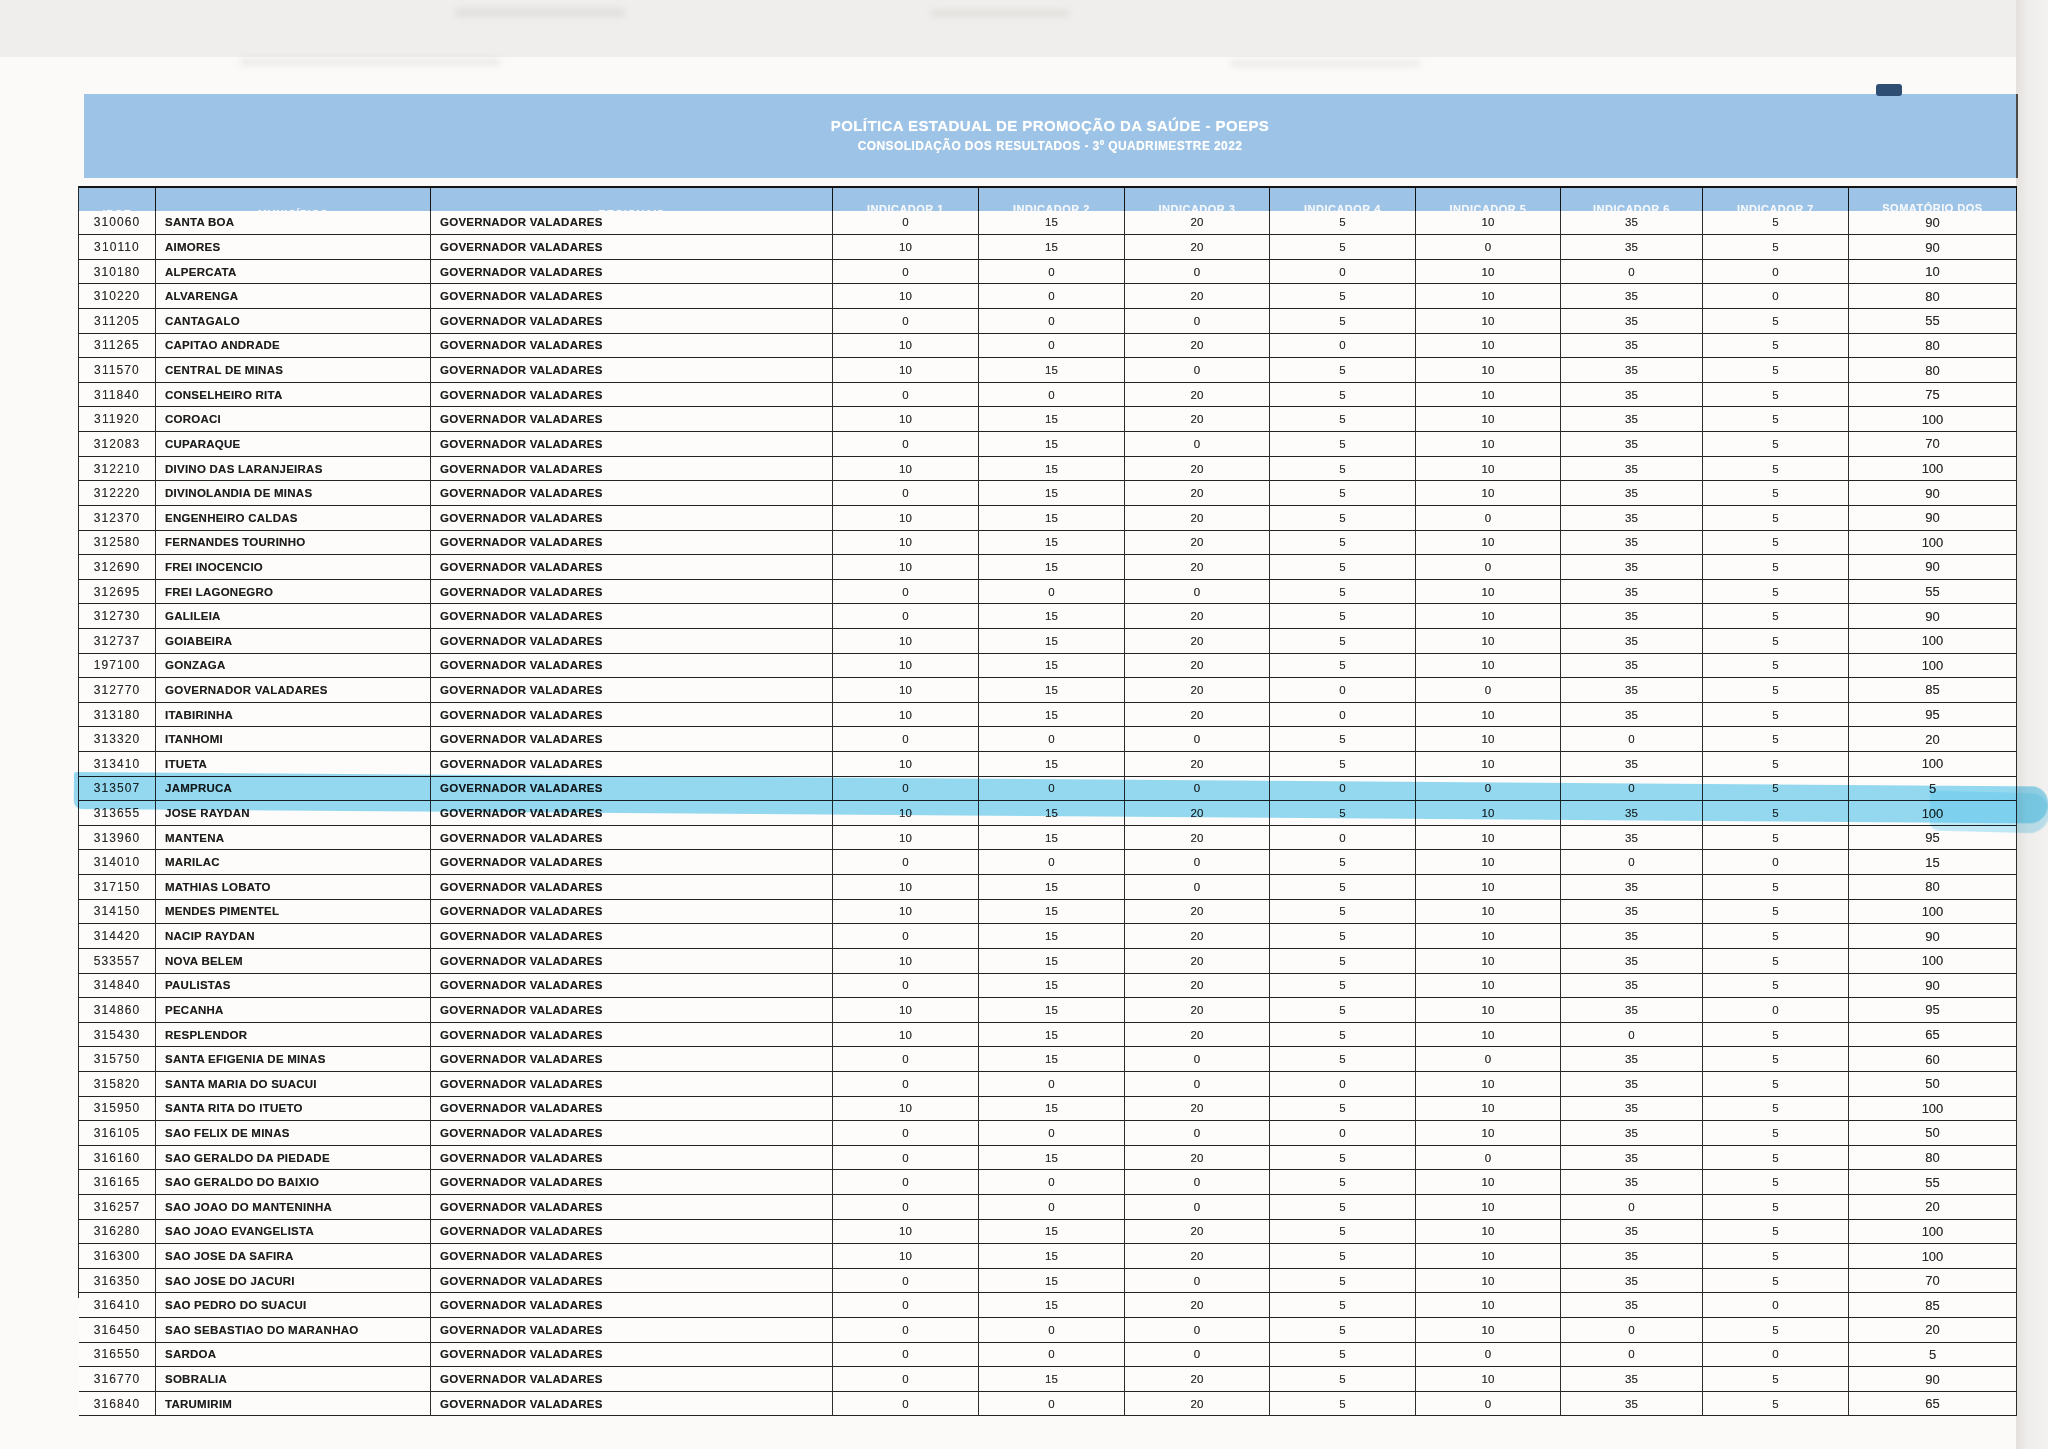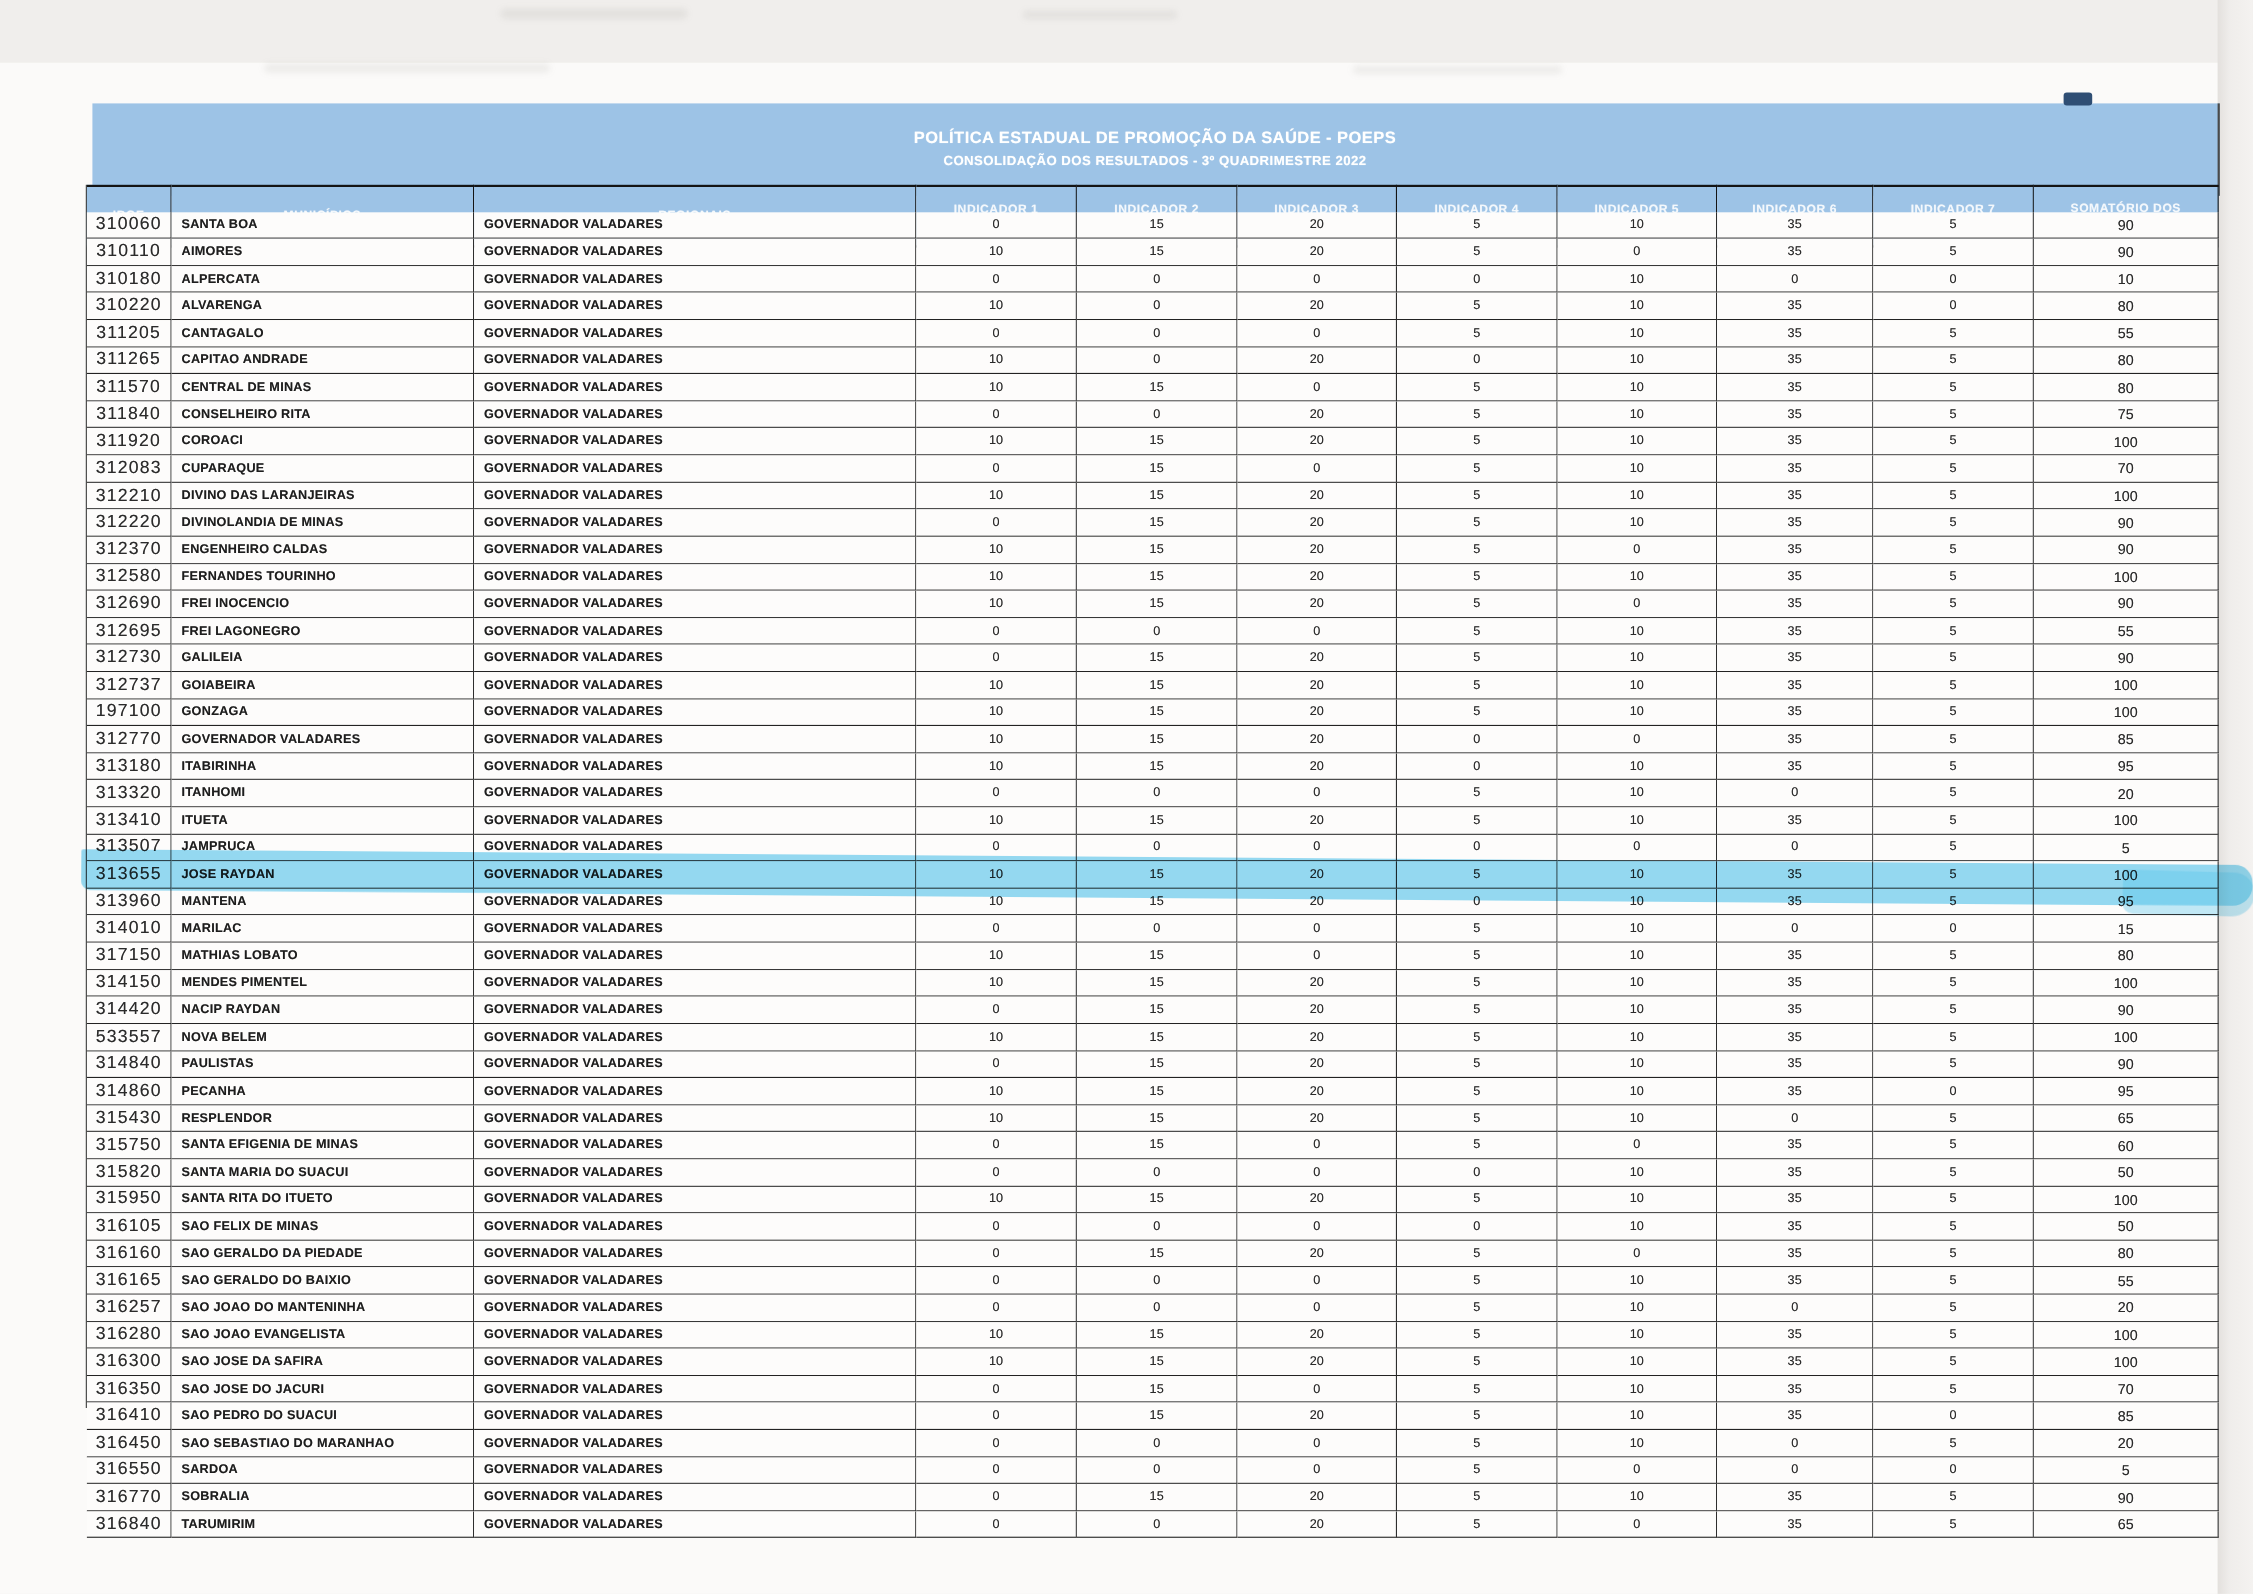--- a/index.html
+++ b/index.html
@@ -14,37 +14,37 @@
         background:#2f4e74;border-radius:3px;z-index:4;}
   
   .banner{position:absolute;left:84px;top:94px;width:1932px;height:84px;background:#9dc3e6;
         z-index:3;display:flex;flex-direction:column;justify-content:center;align-items:center;
         border-right:2px solid #4a4a4a;}
   .banner .t1{color:#fff;font-weight:700;font-size:15px;letter-spacing:.4px;line-height:21px;
         text-shadow:0 0 1px rgba(255,255,255,.6);}
   .banner .t2{color:#fff;font-weight:700;font-size:12px;letter-spacing:.4px;line-height:21px;
         text-shadow:0 0 1px rgba(255,255,255,.6);}
   
-  .sheet{position:absolute;left:78px;top:168px;width:1938px;height:1112px;z-index:3;
+  .sheet{position:absolute;left:78px;top:186px;width:1938px;height:1112px;z-index:3;
         display:grid;
         grid-template-columns:77px 275px 402px 146px 146px 145px 146px 145px 142px 146px 168px;
         grid-auto-rows:24.61px;
         border-left:1.6px solid #2a2a2a;
         color:#242424;text-shadow:0 0 .6px rgba(40,40,40,.5);}
   .hcell{grid-row:1;height:57px;background:#9dc3e6;
         border-top:2.2px solid #141414;border-bottom:2.6px solid #0f0f0f;border-right:1.6px solid #141414;
         display:flex;flex-direction:column;justify-content:center;align-items:center;box-sizing:border-box;}
   .hlabel{color:#f4f8fc;font-weight:700;font-size:11px;letter-spacing:.5px;line-height:13px;
         text-shadow:0 0 1px rgba(255,255,255,.5);}
   .hsub{color:#eef4fa;font-weight:700;font-size:8.5px;letter-spacing:.6px;line-height:11px;
         text-shadow:0 0 1px rgba(255,255,255,.4);}
   .hsub.big{font-size:11px;letter-spacing:.5px;line-height:13px;color:#f4f8fc;}
   .cell{box-sizing:border-box;border-right:1.3px solid #2e2e2e;border-bottom:1.7px solid #232323;
         display:flex;align-items:center;background:#fdfcfb;overflow:hidden;white-space:nowrap;}
-  .cell.ibge{justify-content:center;font-size:16px;font-weight:500;letter-spacing:1.1px;color:#2b2b2b;}
+  .cell.ibge{justify-content:center;font-size:12px;font-weight:500;letter-spacing:1.1px;color:#2b2b2b;}
   .cell.name{padding-left:9px;font-size:11.5px;font-weight:600;letter-spacing:.25px;color:#1d1d1d;}
   .cell.region{padding-left:9px;font-size:11.5px;font-weight:600;letter-spacing:.25px;color:#1d1d1d;}
   .cell.val{justify-content:center;font-size:11.5px;font-weight:500;color:#2a2a2a;}
   .cell.total{justify-content:center;font-size:13px;font-weight:500;color:#2a2a2a;}
   
   .highlighter{position:absolute;left:74px;top:772px;width:1974px;height:37px;z-index:6;
         background:rgba(84,197,237,0.62);mix-blend-mode:multiply;
         transform:rotate(0.42deg);transform-origin:left top;
         border-radius:2px 16px 18px 8px;pointer-events:none;}
   .highlighter:after{content:"";position:absolute;right:-2px;top:6px;width:120px;height:40px;

